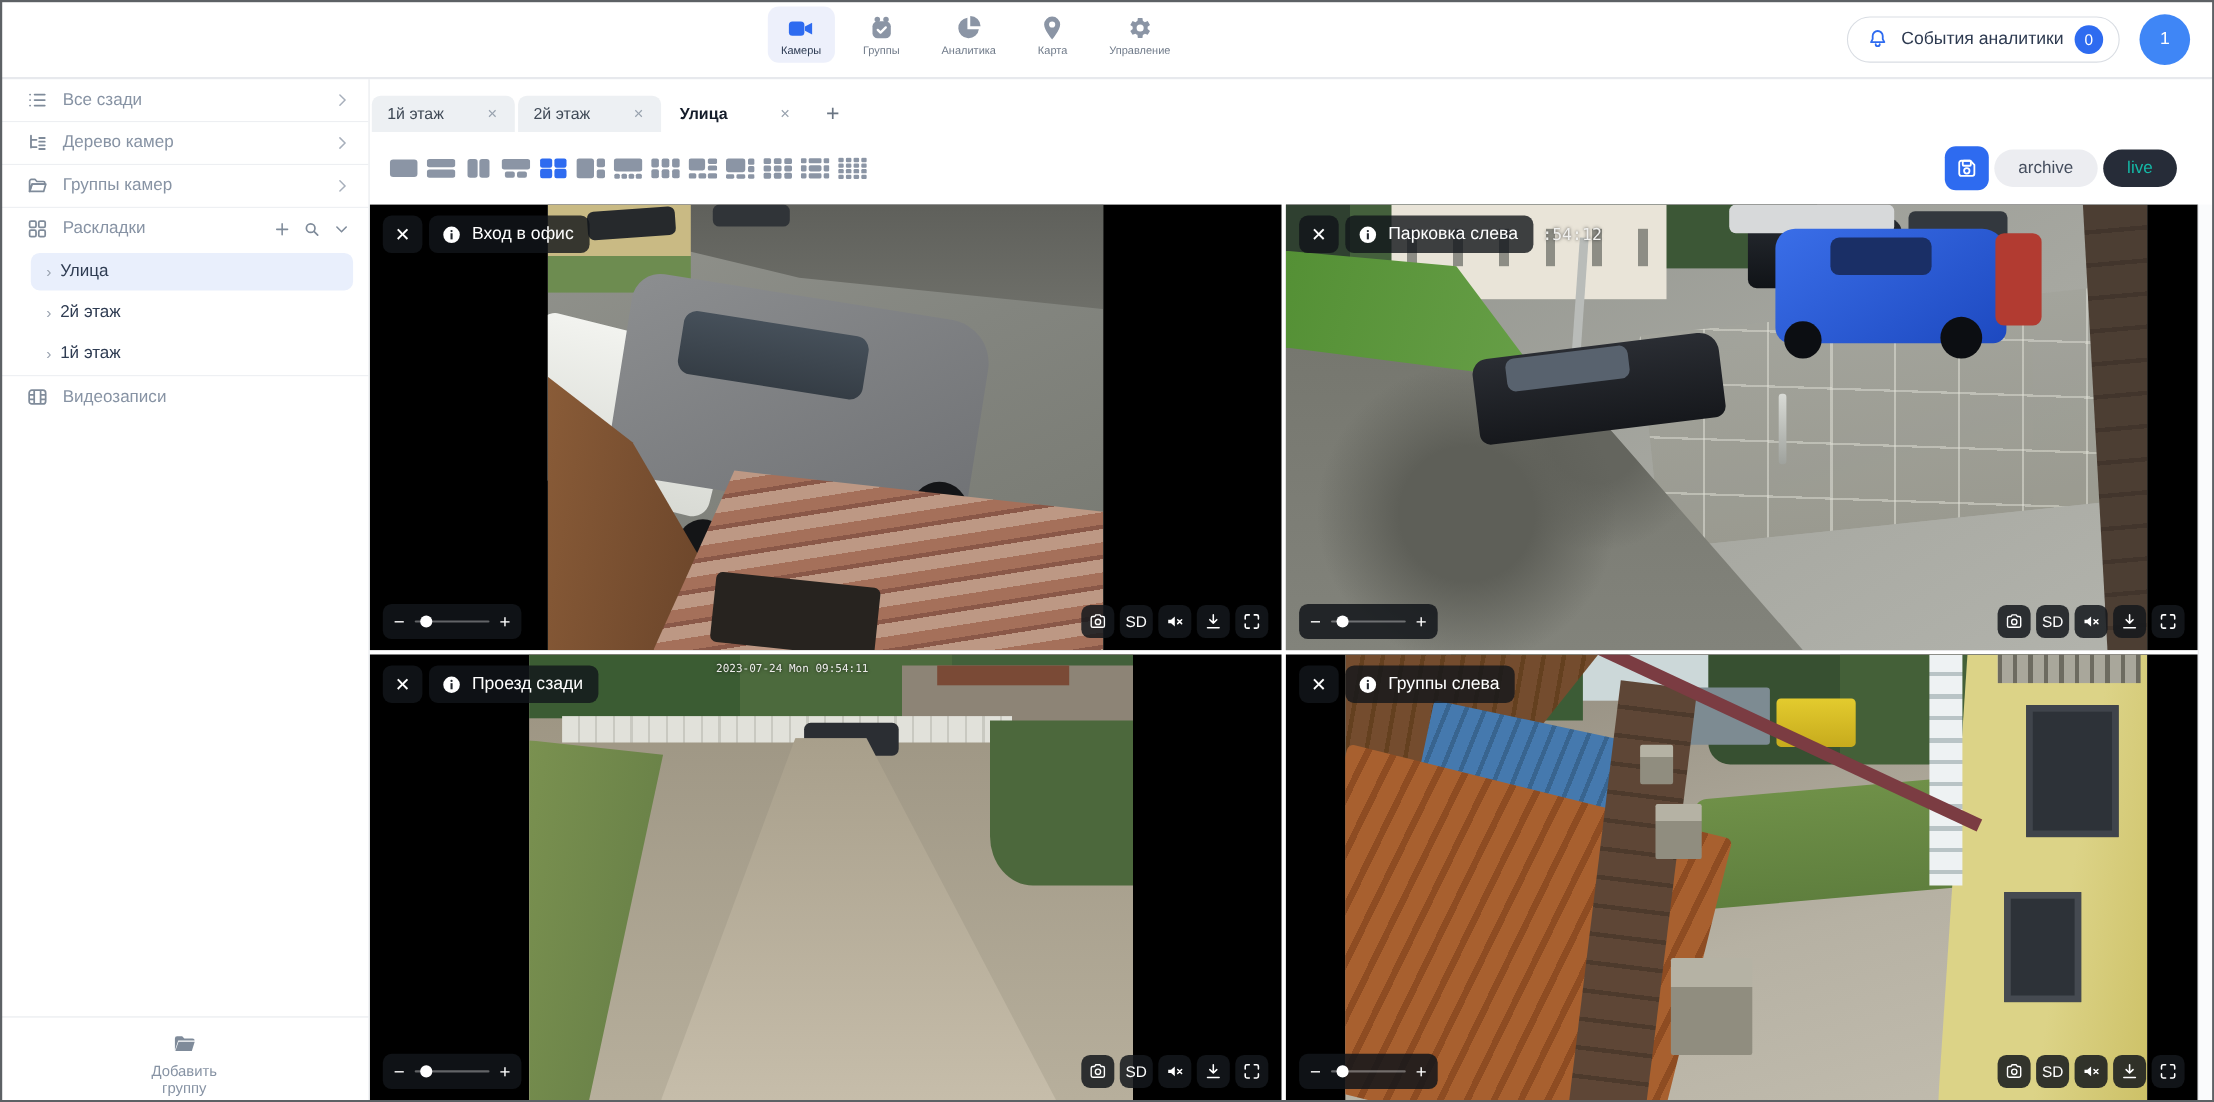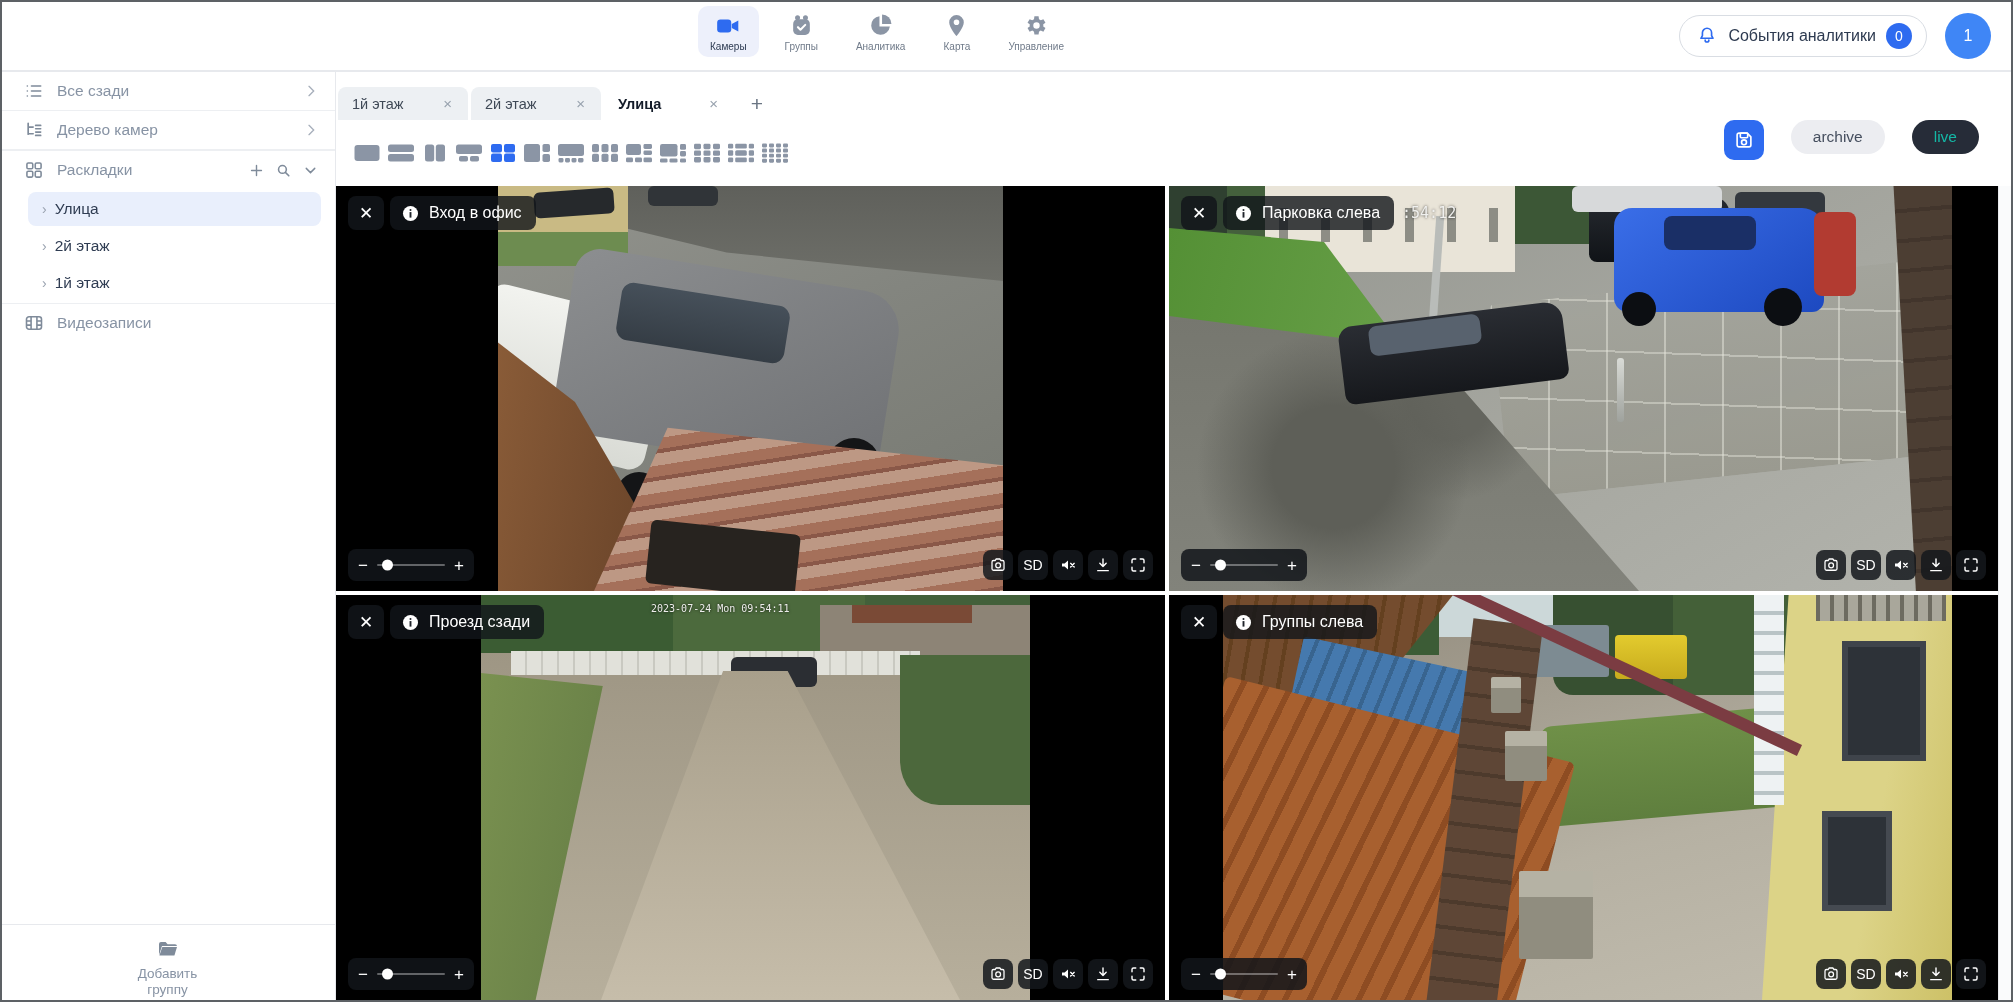--- a/index.html
+++ b/index.html
@@ -46,21 +46,21 @@
   .tab .tlbl { flex:1; font-size:14.5px; color:#3f4956; }
   .tab .tx { color:#98a2ae; font-size:15px; padding:2px 4px; }
   .tab.active { background:#fff; }
   .tab.active .tlbl { color:#141c2a; font-weight:bold; }
   .tab-plus { width:40px; height:33px; display:flex; align-items:center; justify-content:center; font-size:21px; color:#6a7583; cursor:pointer; }
 
   
   .laybar { position:absolute; left:353px; top:120px; height:66px; display:flex; align-items:center; gap:6px; z-index:4; }
   .lay { width:28px; height:24px; display:flex; align-items:center; justify-content:center; color:#8b95a5; cursor:pointer; }
   .lay.active { color:#2e6bf0; }
-  .mode-group { position:absolute; right:34px; top:120px; height:66px; display:flex; align-items:flex-start; gap:27px; z-index:4; }
+  .mode-group { position:absolute; right:34px; top:120px; height:66px; display:flex; align-items:center; gap:5px; z-index:4; }
   .save-btn { width:40px; height:40px; border-radius:10px; background:#2e6bf0; border:none; color:#fff; display:flex; align-items:center; justify-content:center; cursor:pointer; }
   .mode-pill { height:34px; border-radius:17px; padding:0 22px; font-size:15.5px; display:flex; align-items:center; border:none; cursor:pointer; }
   .mode-pill.archive { background:#ecedf1; color:#454e5e; }
   .mode-pill.live { background:#262c38; color:#14b8a6; }
 
   
   .grid { position:absolute; left:336px; top:186px; right:15px; bottom:2px; display:grid; grid-template-columns:1fr 1fr; grid-template-rows:1fr 1fr; gap:4px; background:#fff; }
   .scrollstrip { position:absolute; right:2px; top:186px; width:13px; bottom:2px; background:#fafbfc; border-left:1px solid #e9ebee; z-index:6; }
   .tile { position:relative; background:#000; overflow:hidden; }
   .video { position:absolute; top:0; bottom:0; overflow:hidden; }
@@ -257,20 +257,34 @@
     </span>
     <span class="slbl">Дерево камер</span>
     <span class="chev">
       <svg viewBox="0 0 24 24" width="16" height="16" fill="none" stroke="currentColor" stroke-width="2" stroke-linecap="round">
           <path d="M9 5l7 7-7 7"></path>
         </svg>
     </span>
   </div>
   <div class="side-sep"></div>
 
+  <div class="side-row">
+    <span class="sicon">
+      <svg viewBox="0 0 24 24" width="20" height="20" fill="none" stroke="currentColor" stroke-width="1.9" stroke-linejoin="round">
+          <path d="M3.5 7a2 2 0 0 1 2-2h4l2 2.2h7a1.6 1.6 0 0 1 1.6 1.6V10H6.2L3.5 18z"></path>
+          <path d="M3.5 18l2.7-8h15l-2.4 8z"></path>
+        </svg>
+    </span>
+    <span class="slbl">Группы камер</span>
+    <span class="chev">
+      <svg viewBox="0 0 24 24" width="16" height="16" fill="none" stroke="currentColor" stroke-width="2" stroke-linecap="round">
+          <path d="M9 5l7 7-7 7"></path>
+        </svg>
+    </span>
+  </div>
   <div class="side-sep"></div>
 
   <div class="side-row">
     <span class="sicon">
       <svg viewBox="0 0 24 24" width="20" height="20" fill="none" stroke="currentColor" stroke-width="1.9">
           <rect x="3.5" y="3.5" width="7" height="7" rx="1.6"></rect>
           <rect x="13.5" y="3.5" width="7" height="7" rx="1.6"></rect>
           <rect x="3.5" y="13.5" width="7" height="7" rx="1.6"></rect>
           <rect x="13.5" y="13.5" width="7" height="7" rx="1.6"></rect>
         </svg>

